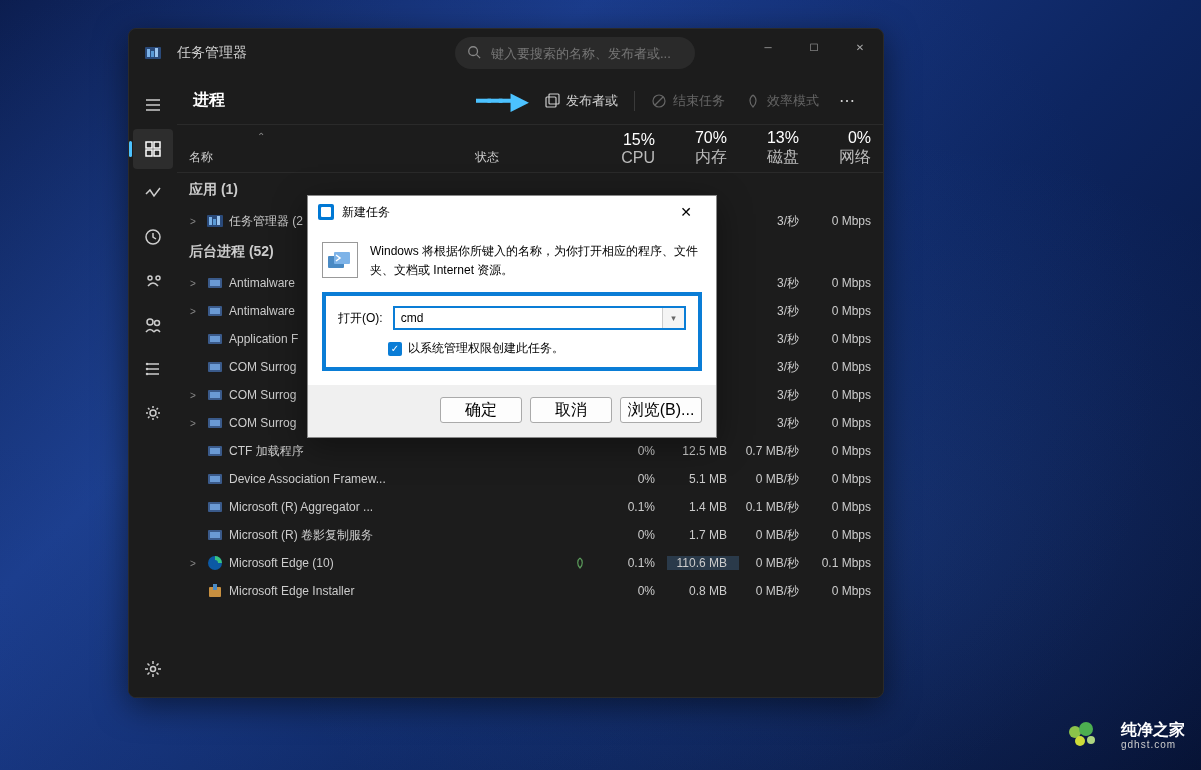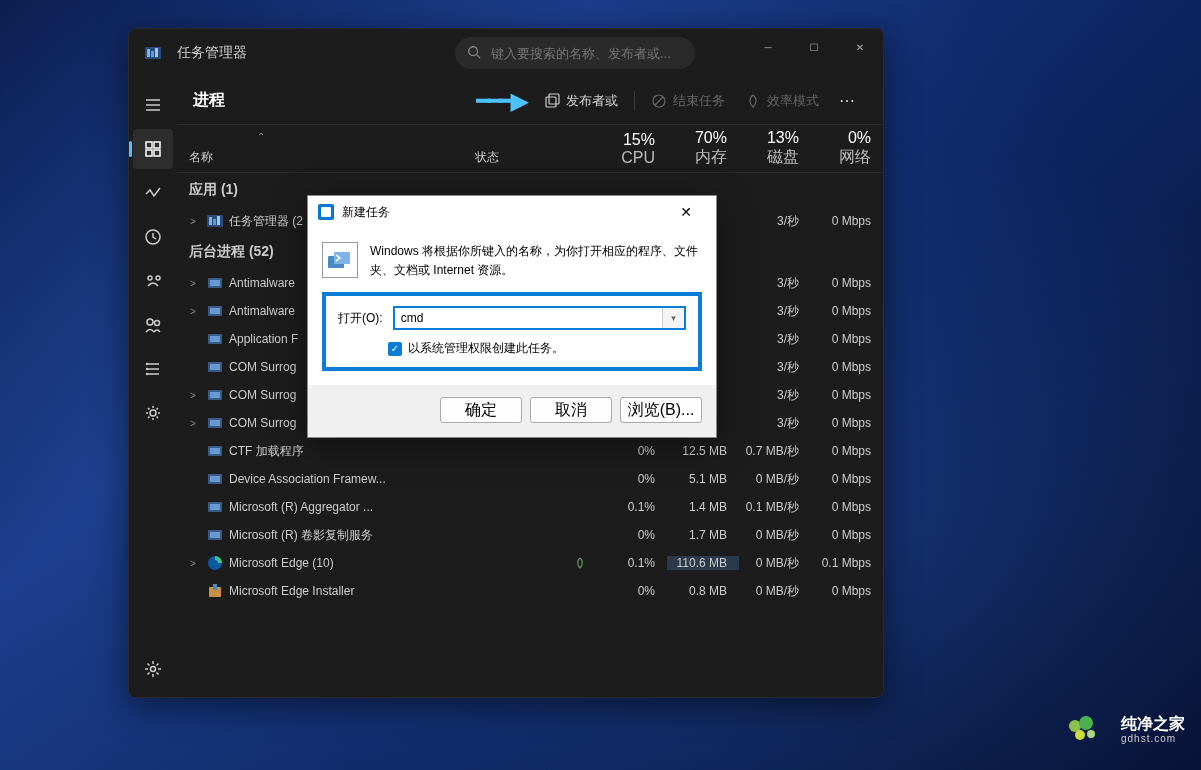--- a/index.html
+++ b/index.html
@@ -69,21 +69,21 @@
 .dlg-input-row { display: flex; align-items: center; gap: 10px; }
 .dlg-input-row label { font-size: 12px; }
 .dlg-combo { flex: 1; display: flex; border: 2px solid #0a7dd6; height: 24px; }
 .dlg-combo input { flex: 1; border: none; padding: 0 6px; font-size: 12px; outline: none; }
 .dlg-combo .dd { width: 22px; border-left: 1px solid #ccc; display: flex; align-items: center; justify-content: center; color: #666; font-size: 9px; background: #f4f4f4; }
 .dlg-check-row { display: flex; align-items: center; gap: 6px; margin-top: 10px; margin-left: 50px; }
 .dlg-check { width: 14px; height: 14px; background: #0a7dd6; border-radius: 2px; display: flex; align-items: center; justify-content: center; color: #fff; font-size: 10px; }
 .dlg-buttons { display: flex; justify-content: flex-end; gap: 8px; padding: 12px 14px 14px; background: #f0f0f0; }
 .dlg-btn { min-width: 82px; height: 26px; border: 1px solid #aaa; background: #fdfdfd; border-radius: 3px; font-size: 16px; display: flex; align-items: center; justify-content: center; }
 
-.watermark { position: absolute; right: 16px; bottom: 26px; display: flex; align-items: center; gap: 24px; color: #fff; }
+.watermark { position: absolute; right: 16px; bottom: 20px; display: flex; align-items: center; gap: 24px; color: #fff; }
 .wm-logo { position: relative; width: 28px; height: 28px; }
 .wm-logo .b { position: absolute; border-radius: 50%; }
 .wm-txt { display: flex; flex-direction: column; line-height: 1.1; }
 .wm-main { font-size: 16px; font-weight: 700; }
 .wm-sub { font-size: 10px; color: #ccc; letter-spacing: 1px; }
 </style>
 </head>
 <body>
 
 <div class="bg-wave"></div>

